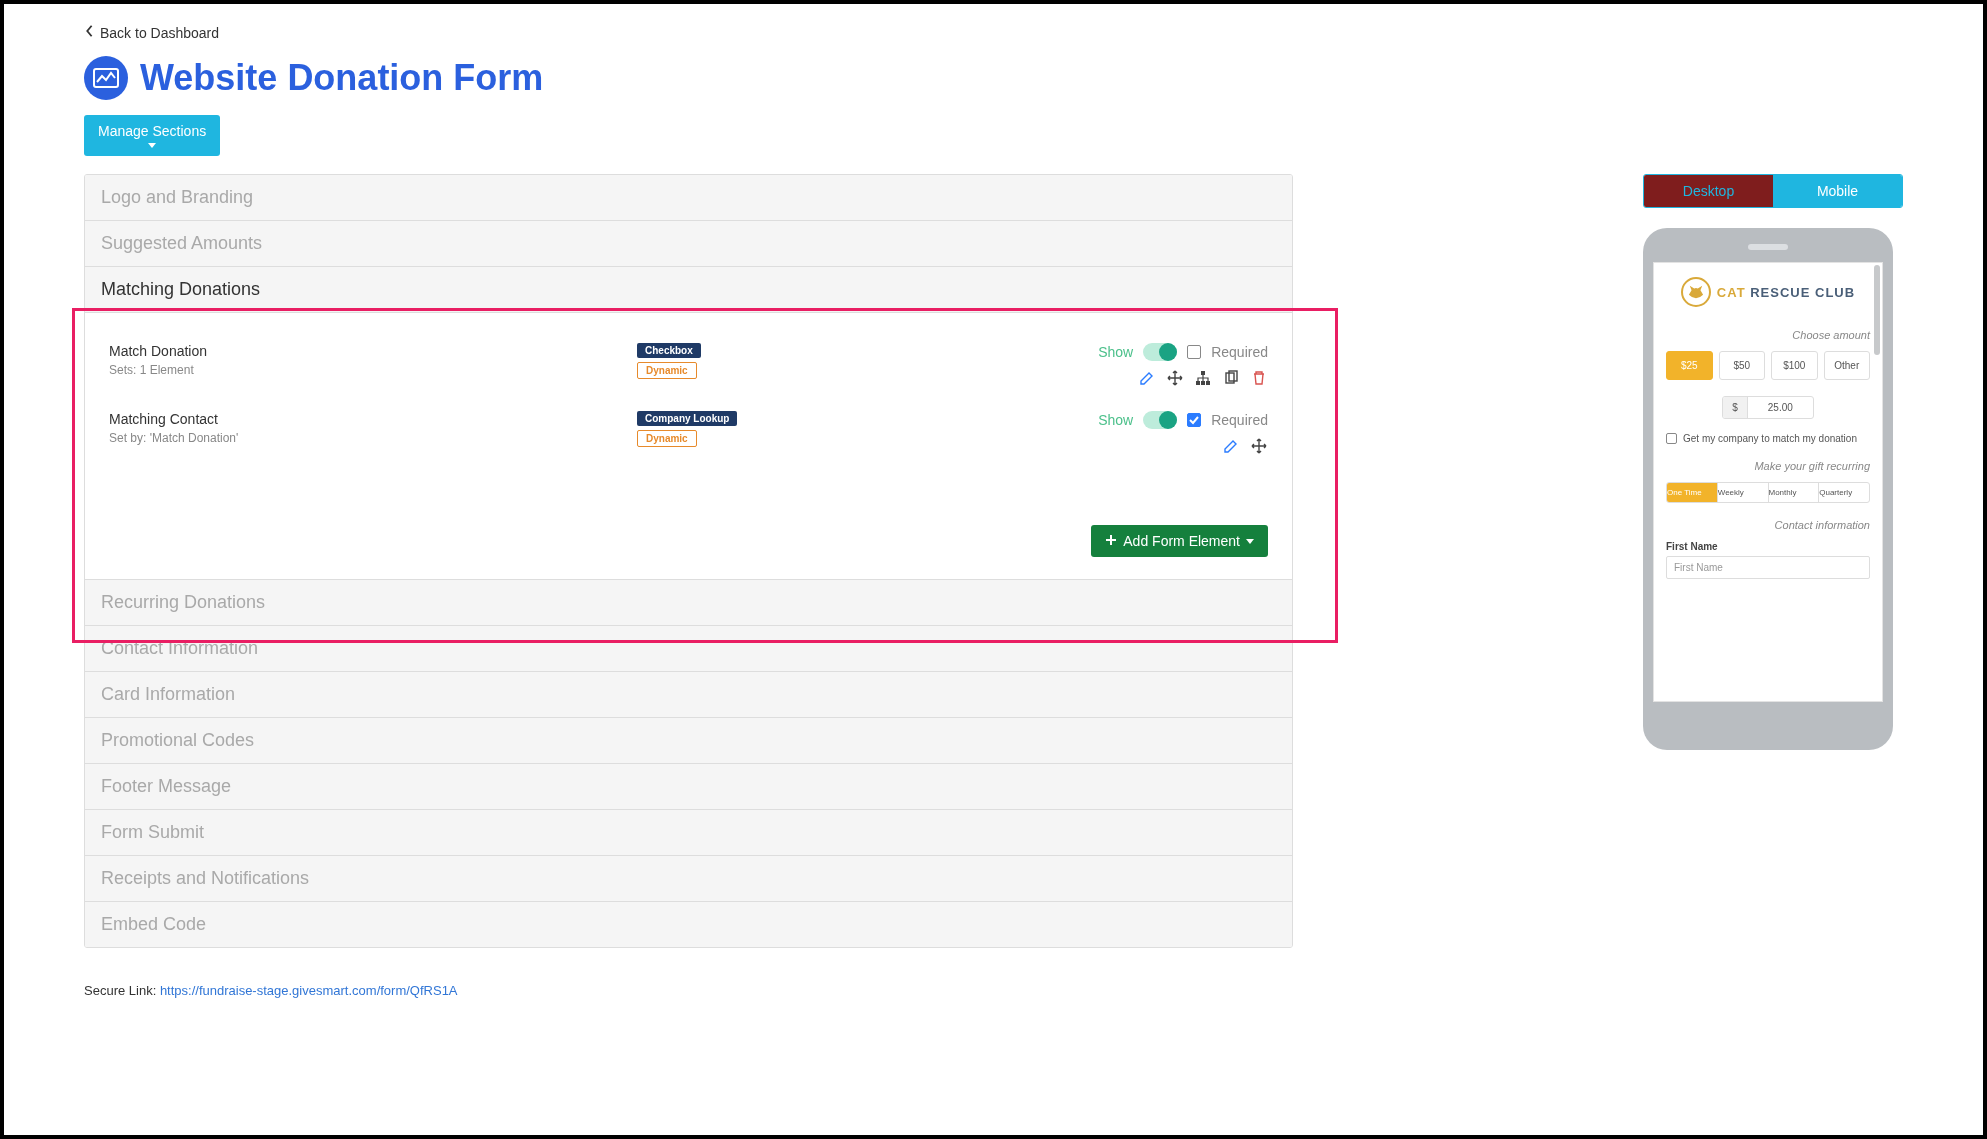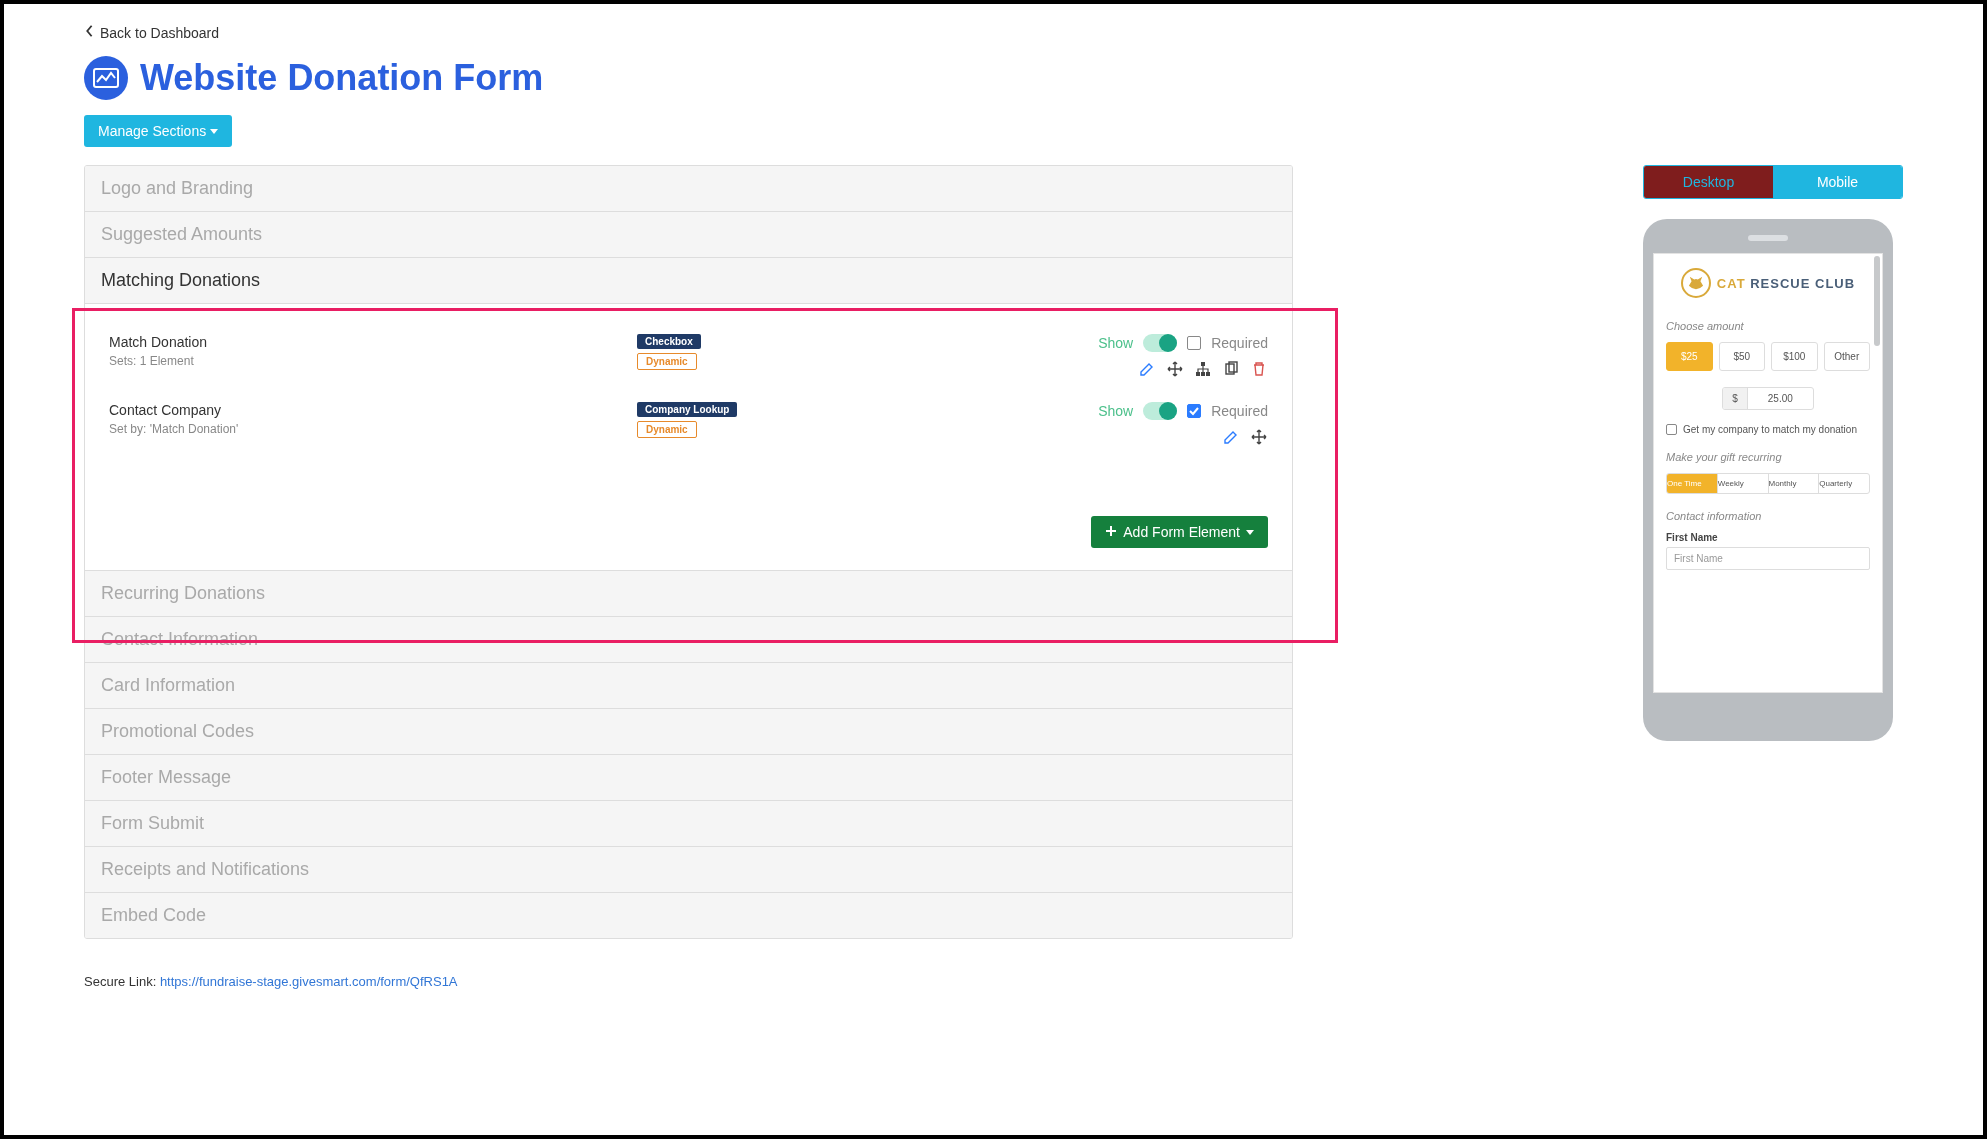--- a/index.html
+++ b/index.html
@@ -50,20 +50,21 @@
 .btn {
   display: inline-flex;
   align-items: center;
   gap: 4px;
   border: none;
   border-radius: 3px;
   padding: 8px 14px;
   cursor: pointer;
   font-size: 14px;
   color: #fff;
+  flex-direction: column;
 }
 .btn-info { background: #1fb6e0; }
 .caret-down {
   width: 0; height: 0;
   border-left: 4px solid transparent;
   border-right: 4px solid transparent;
   border-top: 5px solid #fff;
 }
 .main-row {
   display: flex;
@@ -187,21 +188,21 @@
   overflow: hidden;
 }
 .phone-scrollbar { position: absolute; right: 2px; top: 2px; width: 6px; height: 90px; background: #c7c9cb; border-radius: 3px; }
 .phone-content { padding: 14px 12px; font-size: 11px; color: #555; }
 .logo-row { display: flex; align-items: center; justify-content: center; gap: 6px; margin-bottom: 22px; }
 .cat-logo { width: 30px; height: 30px; border: 2px solid #d9a93a; border-radius: 50%; display: flex; align-items: center; justify-content: center; }
 .cat-logo svg { width: 18px; height: 16px; fill: #d9a93a; }
 .logo-text { font-weight: 700; letter-spacing: 1px; font-family: Arial, sans-serif; }
 .logo-cat { color: #d9a93a; font-size: 13px;}
 .logo-rescue { color: #4a5f78; font-size: 13px;}
-.section-label { text-align: left; font-style: italic; color: #888; margin-bottom: 10px; font-size: 11px; }
+.section-label { text-align: right; font-style: italic; color: #888; margin-bottom: 10px; font-size: 11px; }
 .amount-row { display: flex; gap: 6px; margin-bottom: 16px; }
 .amount-pill {
   flex: 1; border: 1px solid #ddd; border-radius: 3px; text-align: center; padding: 8px 0; font-size: 10px;
 }
 .amount-pill.active { background: #f2b32a; color: #fff; border-color: #f2b32a; }
 .amount-input-row { display: flex; justify-content: center; margin-bottom: 14px; }
 .amount-input { display: flex; border: 1px solid #ddd; border-radius: 3px; overflow: hidden; }
 .amount-input .cur { background: #f1f1f1; padding: 5px 9px; border-right: 1px solid #ddd; font-size: 10px; }
 .amount-input .val { padding: 5px 20px; font-size: 10px; }
 .match-row { display: flex; align-items: center; gap: 6px; font-size: 10px; margin-bottom: 16px; }
@@ -297,21 +298,21 @@
                     <svg viewBox="0 0 16 16">
                       <path d="M3 4 L13 4 M5 4 L5 2 L11 2 L11 4 M4 4 L5 14 L11 14 L12 4" fill="none" stroke="#d9534f" stroke-width="1.4"></path>
                     </svg>
                   </span>
               </div>
             </div>
           </div>
 
           <div class="form-element-row">
             <div class="fe-name">
-              <div class="title">Contact Company</div>
+              <div class="title">Matching Contact</div>
               <div class="sub">Set by: 'Match Donation'</div>
             </div>
             <div class="fe-tags">
               <span class="tag tag-navy">Company Lookup</span>
               <span class="tag tag-orange-outline">Dynamic</span>
             </div>
             <div class="fe-controls">
               <div class="fe-top-controls">
                 <span class="show-label">Show</span>
                 <div class="toggle"></div>

